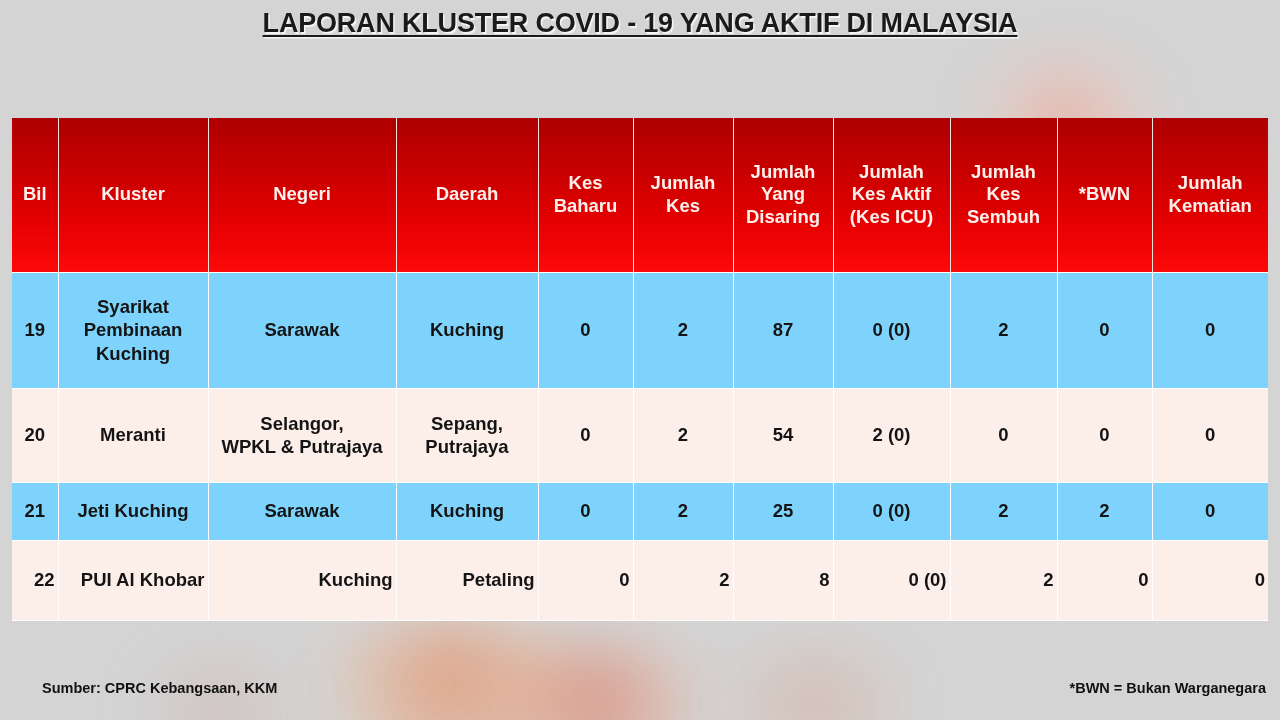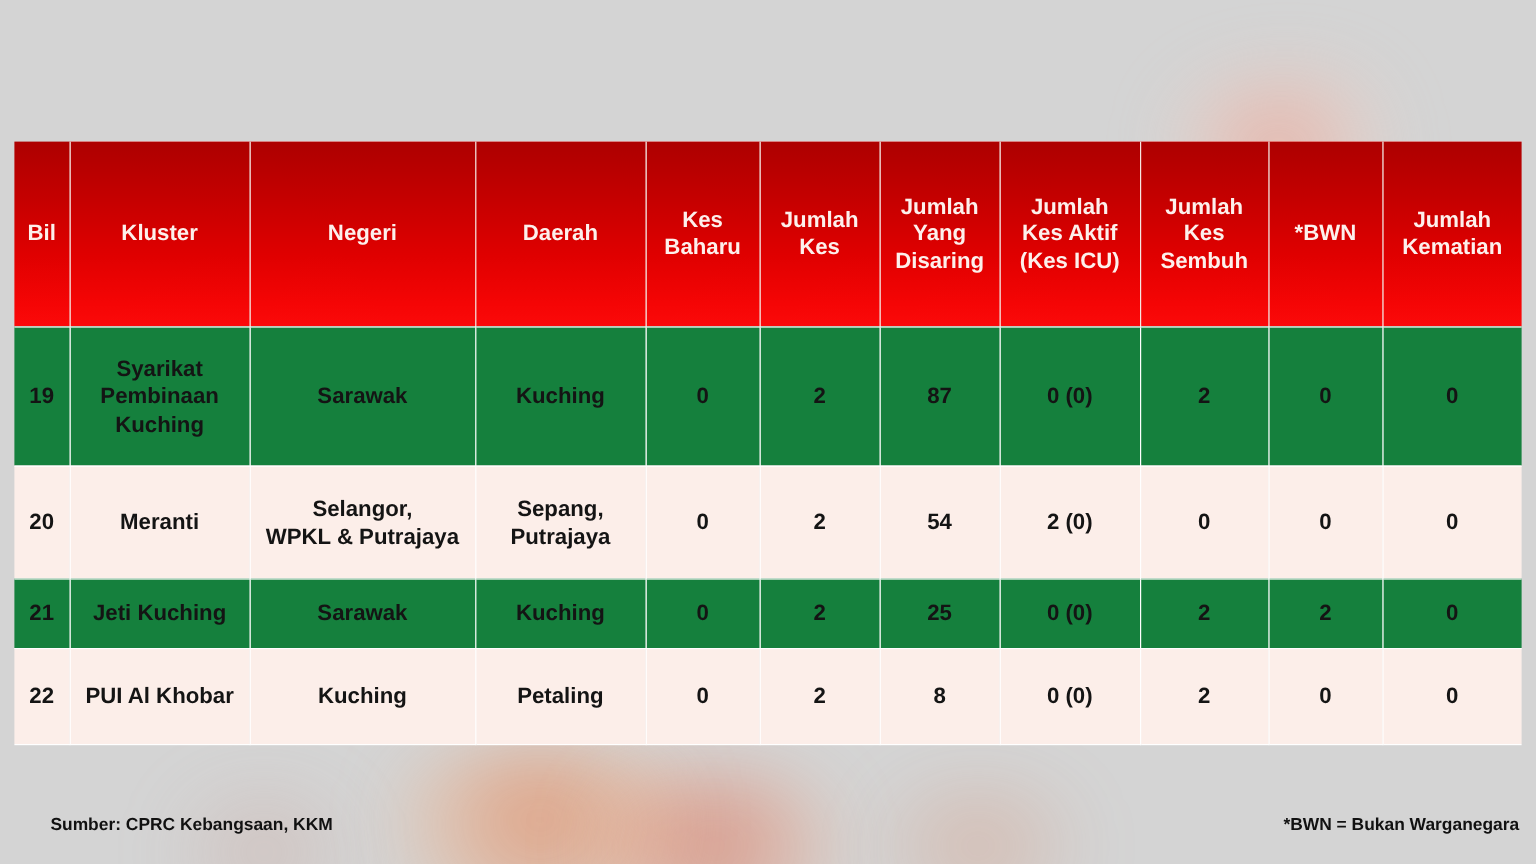--- a/index.html
+++ b/index.html
@@ -109,27 +109,27 @@
 
   tbody td {
     color: #141414;
     font-size: 18.5px;
     line-height: 1.25;
     border-right: 1.5px solid #ffffff;
     border-bottom: 1.5px solid #ffffff;
   }
   tbody td:last-child { border-right: none; }
 
-  tbody tr.row-odd  td { background: #15803d; }
+  tbody tr.row-odd  td { background: #7dd3fc; }
   tbody tr.row-even td { background: #fceee9; }
 
   tbody tr.r1 td { height: 116px; }
   tbody tr.r2 td { height: 94px; }
   tbody tr.r3 td { height: 58px; }
-  tbody tr.r4 td { height: 80px; }
+  tbody tr.r4 td { height: 80px; text-align: right; }
 
   
   col.c-bil      { width: 46px;  }
   col.c-kluster  { width: 150px; }
   col.c-negeri   { width: 188px; }
   col.c-daerah   { width: 142px; }
   col.c-baharu   { width: 95px;  }
   col.c-jumkes   { width: 100px; }
   col.c-disaring { width: 100px; }
   col.c-aktif    { width: 117px; }
@@ -162,21 +162,21 @@
 
 <div class="bg-layer">
   <div class="bg-blob blob-top"></div>
   <div class="bg-blob blob-bot-3"></div>
   <div class="bg-blob blob-bot-1"></div>
   <div class="bg-blob blob-bot-2"></div>
   <div class="bg-blob blob-bot-4"></div>
 </div>
 
 <div class="title-block">
-  <br>
+  <div class="title-line">LAPORAN KLUSTER COVID - 19 YANG AKTIF DI MALAYSIA</div><br>
 </div>
 
 <div class="table-wrap">
   <table class="cluster-table">
     <colgroup>
       <col class="c-bil">
         <col class="c-kluster">
         <col class="c-negeri">
         <col class="c-daerah">
       <col class="c-baharu">

